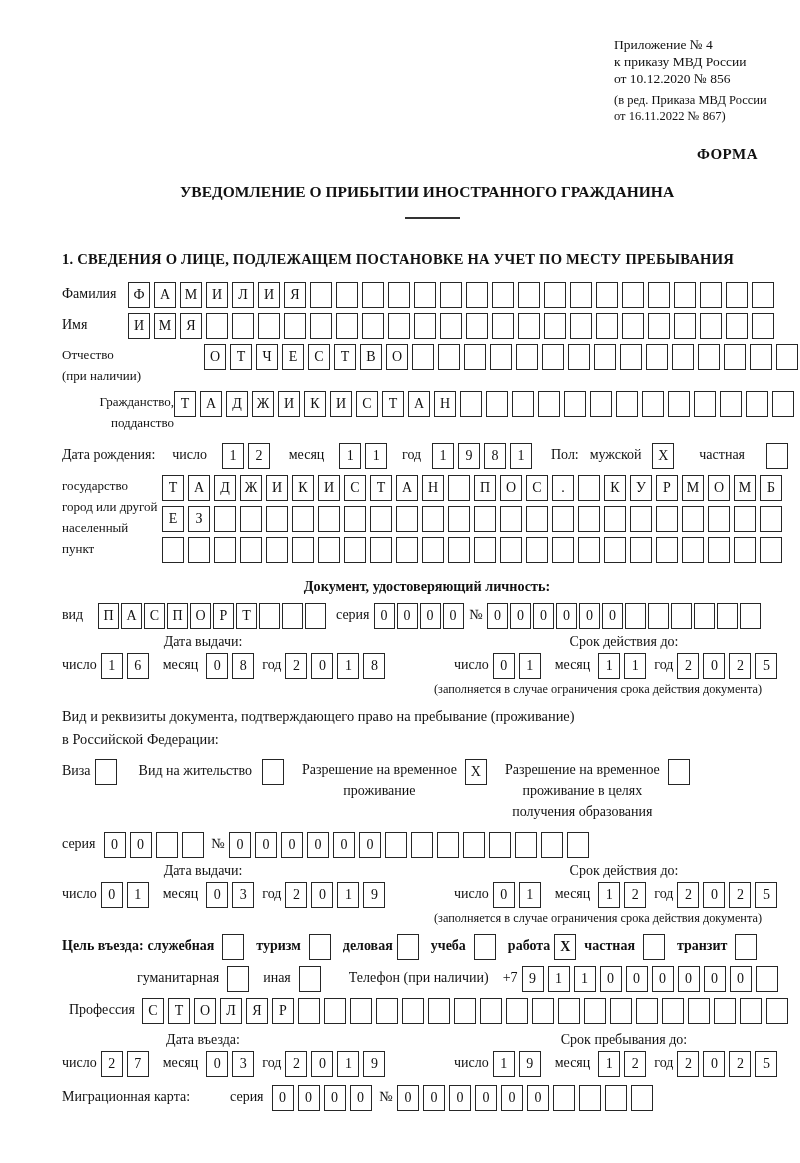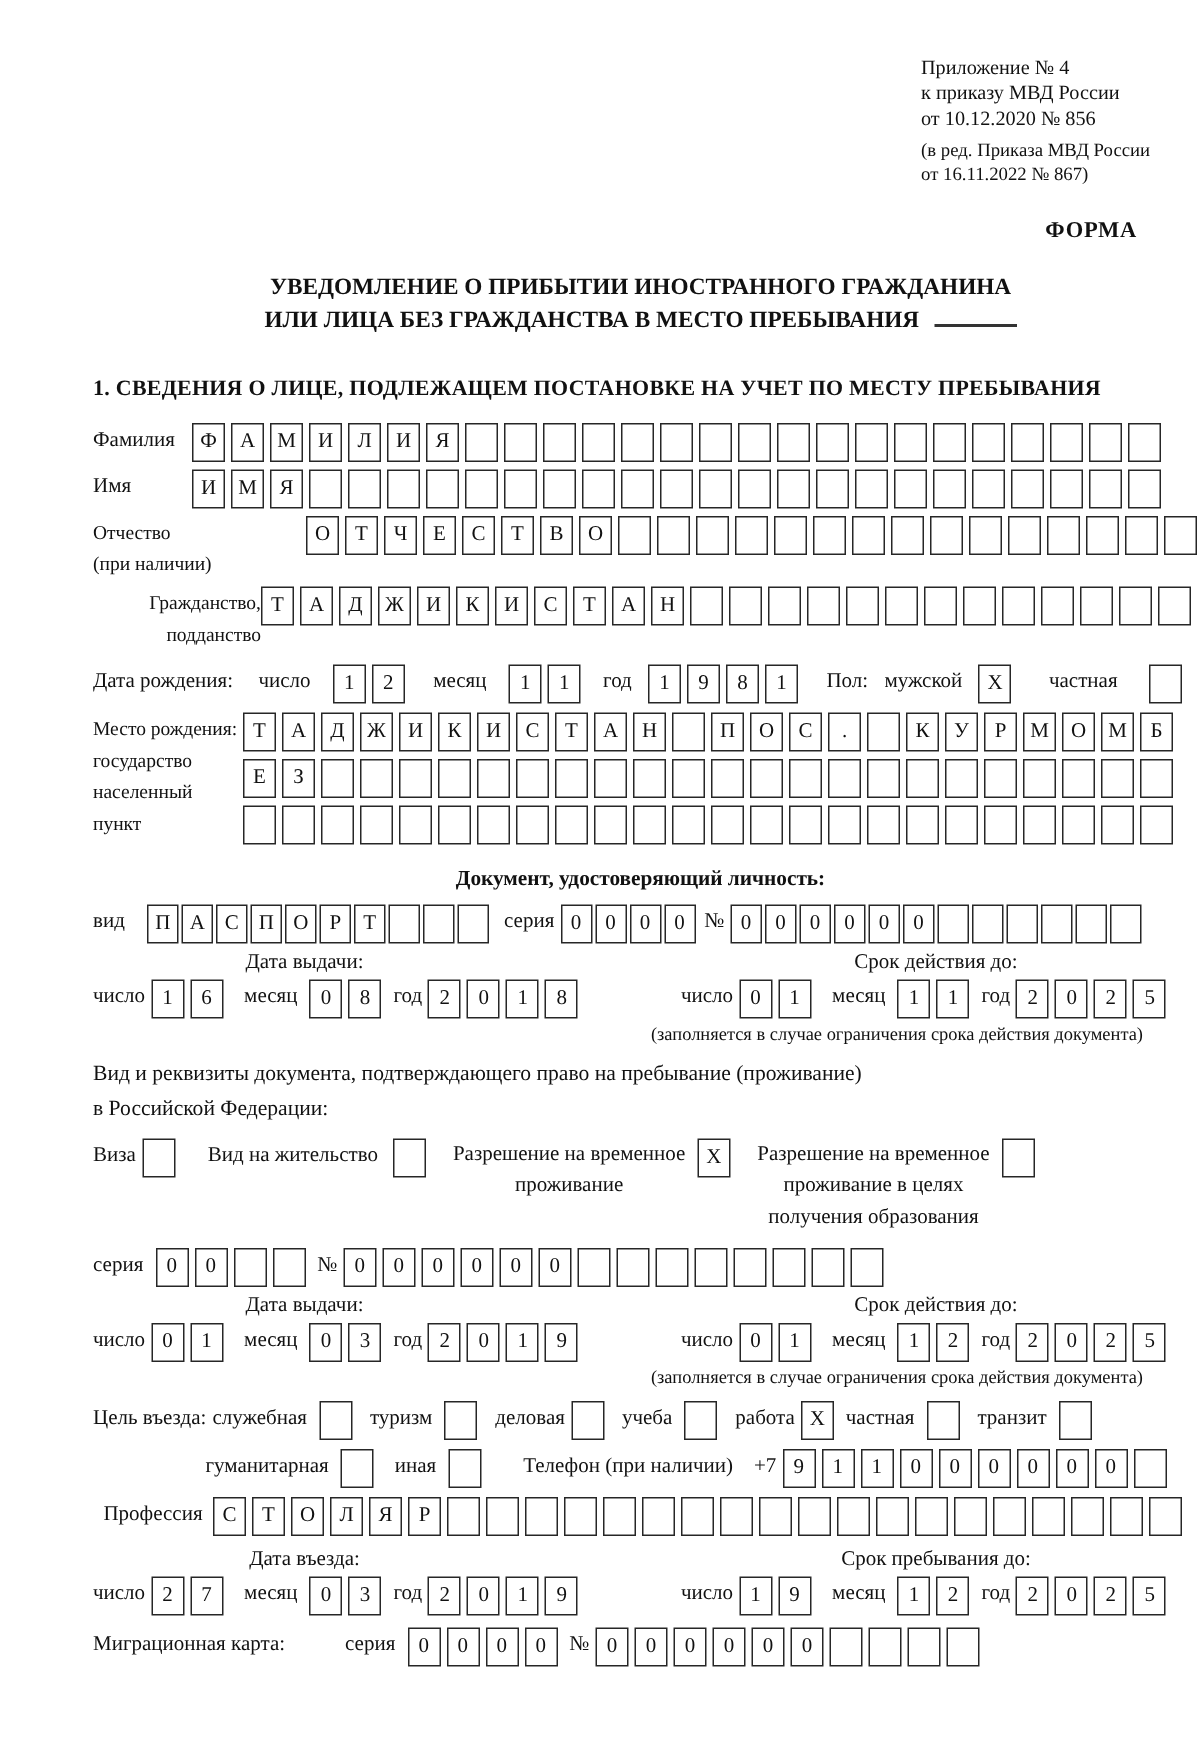--- a/index.html
+++ b/index.html
@@ -50,42 +50,42 @@
   .date-col.left { width:392px; }
   .date-col.right { width:340px; }
   .caption { font-size:14px; text-align:center; margin-bottom:3px; }
   .date-row { display:flex; align-items:flex-start; }
   .note { font-size:12.3px; text-align:right; padding-right:30px; margin-top:3px; margin-bottom:8px; }
 
   .intro { font-size:14.4px; line-height:23px; margin-top:6px; }
   .multi { text-align:center; font-size:14px; line-height:21px; flex:none; }
   .rvp-row { margin-top:8px; margin-bottom:10px; }
 
-  .purpose-row { margin-top:4px; }
+  .purpose-row { margin-top:4px;font-weight:bold; }
 </style>
 </head>
 <body>
 
 <div class="page">
 
   <div class="annex">
     <div>Приложение № 4</div>
     <div>к приказу МВД России</div>
     <div>от 10.12.2020 № 856</div>
   </div>
   <div class="annex-edit">
     <div>(в ред. Приказа МВД России</div>
     <div>от 16.11.2022 № 867)</div>
   </div>
   <div class="forma">ФОРМА</div>
 
   <div class="title">
     <div>УВЕДОМЛЕНИЕ О ПРИБЫТИИ ИНОСТРАННОГО ГРАЖДАНИНА</div>
     <div>
-      <span>ИЛИ ЛИЦА БЕЗ ГРАЖДАНСТВА В МЕСТО ПРЕБЫВАНИЯ</span><span class="blank-line"></span>
+      <span class="blank-line"></span>
     </div>
   </div>
 
   <div class="sec-heading">1. СВЕДЕНИЯ О ЛИЦЕ, ПОДЛЕЖАЩЕМ ПОСТАНОВКЕ НА УЧЕТ ПО МЕСТУ ПРЕБЫВАНИЯ</div>
 
   <div class="row">
     <span class="lbl w-surname">Фамилия</span>
     <span class="cells">
         <span class="cell">Ф</span>
         <span class="cell">А</span>
@@ -236,22 +236,22 @@
         <span class="cell">X</span>
       </span>
     <span class="lbl gap14">частная</span>
     <span class="cells gap14">
         <span class="cell"></span>
       </span>
   </div>
 
   <div class="row" style="margin-top:6px;">
     <span class="lbl2 w-birthpl">
-      <div>Место рождения:</div>
       <div>государство</div>
+      <div>город или другой</div>
       <div>населенный пункт</div>
     </span>
     <span class="stack">
       <span class="cells">
           <span class="cell">Т</span>
           <span class="cell">А</span>
           <span class="cell">Д</span>
           <span class="cell">Ж</span>
           <span class="cell">И</span>
           <span class="cell">К</span>

